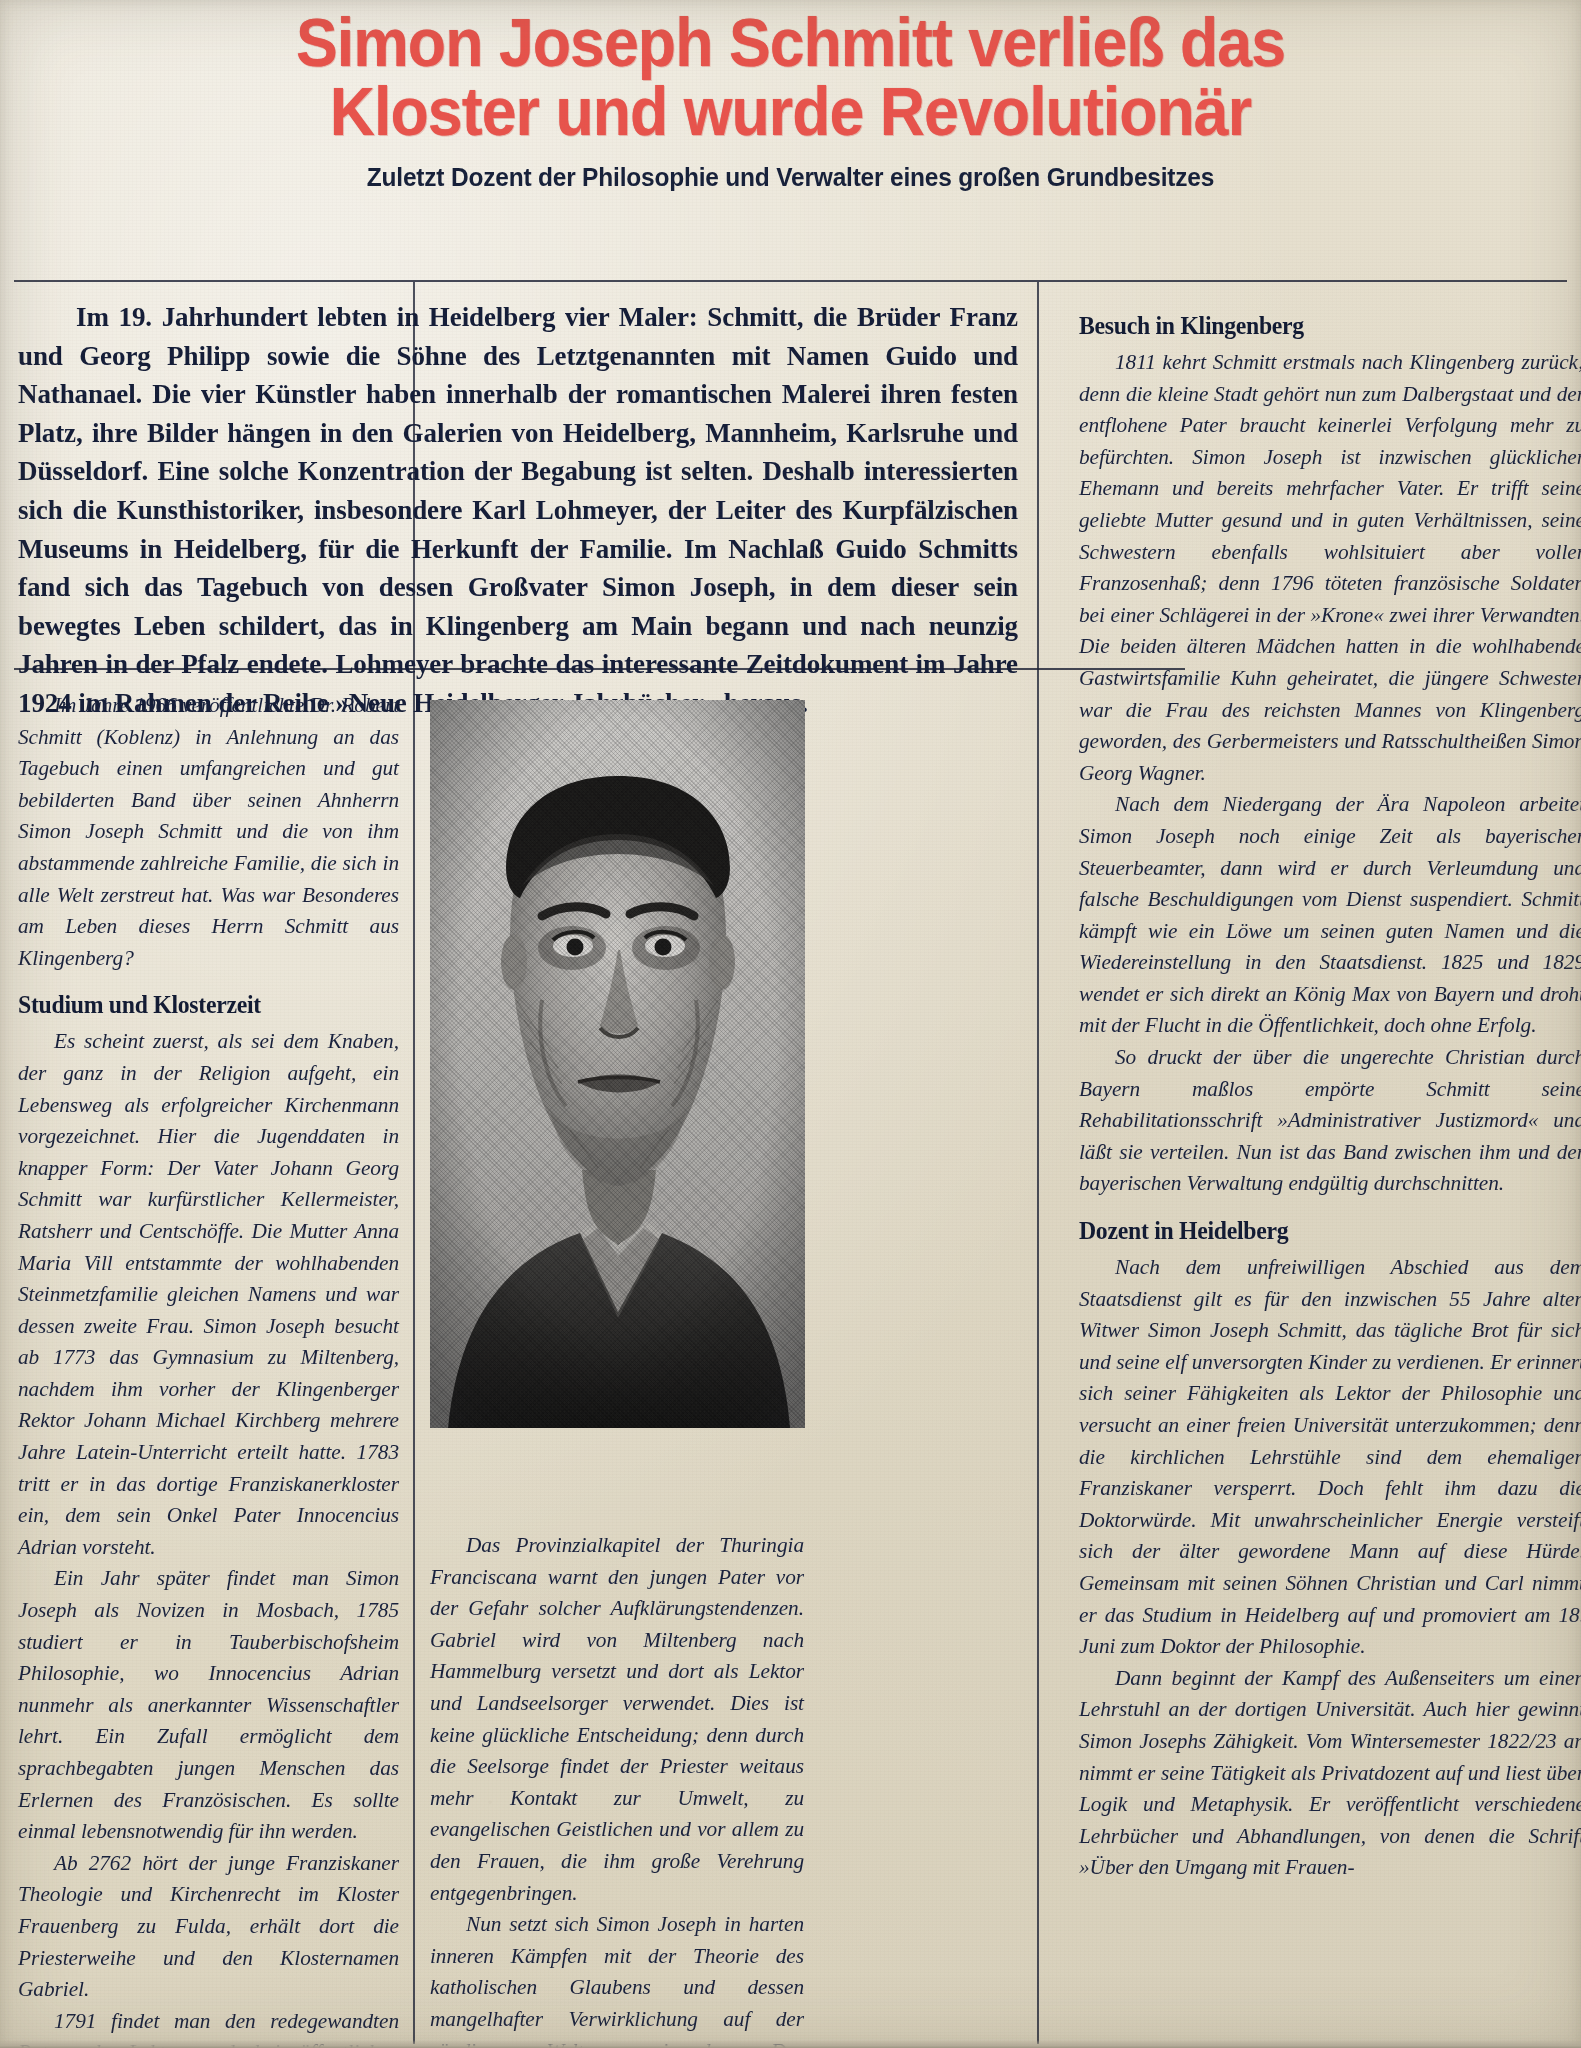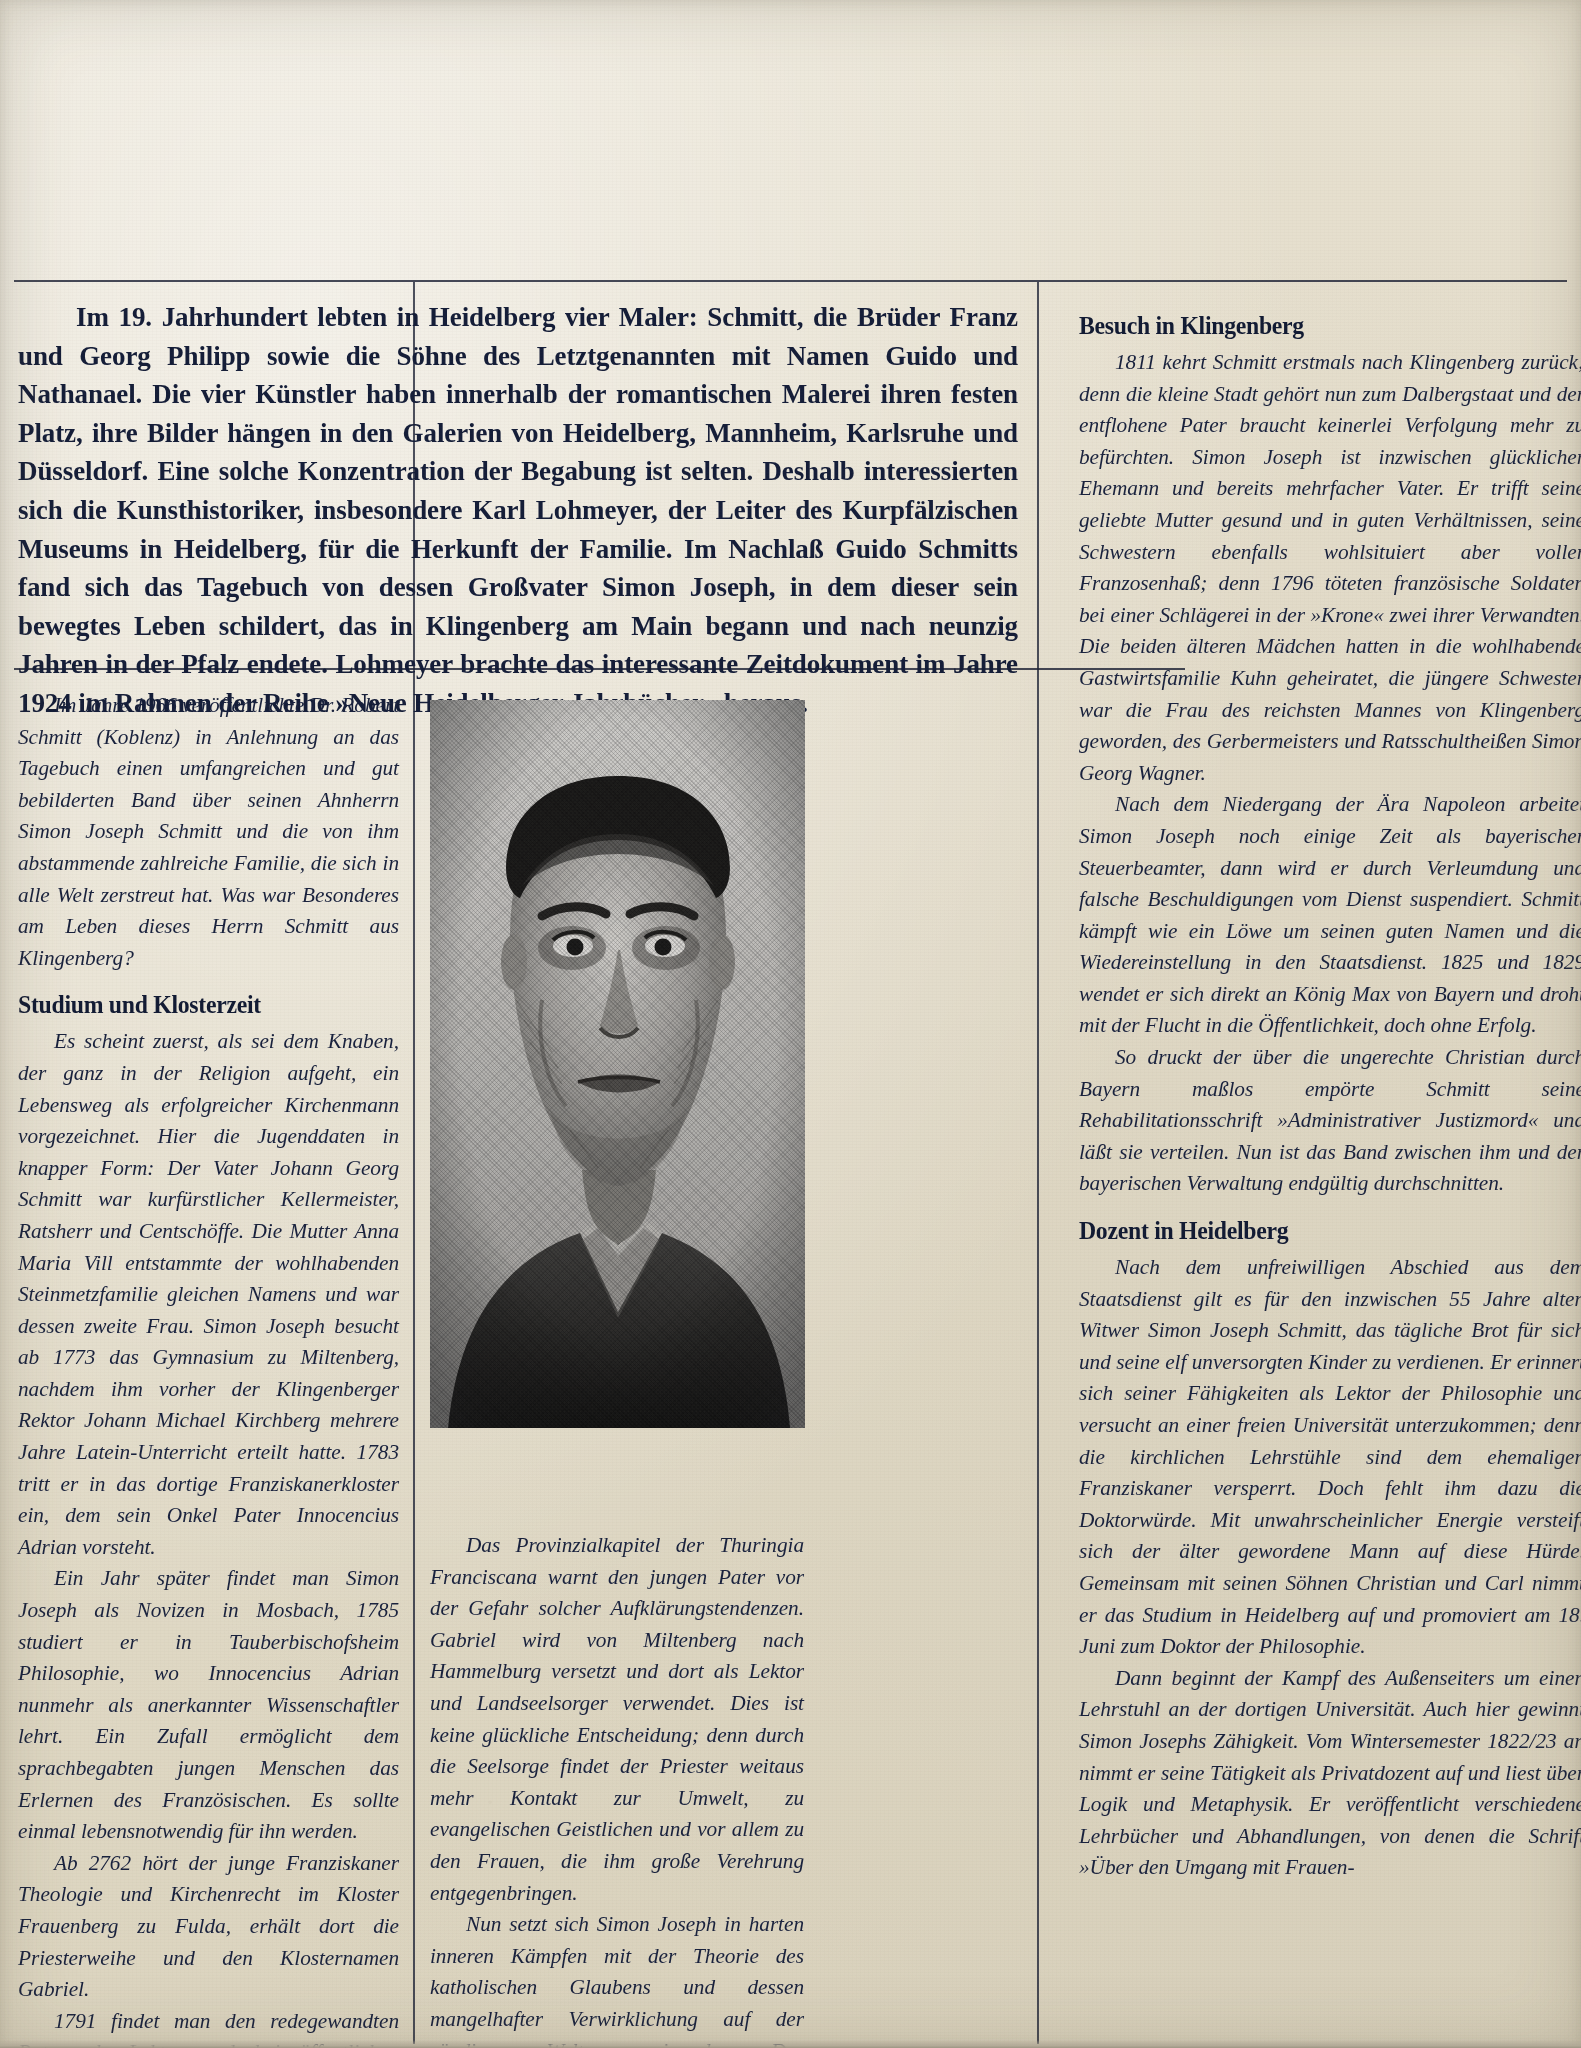--- a/index.html
+++ b/index.html
@@ -185,20 +185,27 @@
     line-height: 27px;
     color: #121b36;
     letter-spacing: -0.1px;
   }
 </style>
 </head>
 <body>
 
 <div class="page">
 
+  <div class="masthead">
+    <h1 class="headline">
+      <span class="l1">Simon Joseph Schmitt verließ das</span>
+      <span class="l2">Kloster und wurde Revolutionär</span>
+    </h1>
+    <div class="subhead">Zuletzt Dozent der Philosophie und Verwalter eines großen Grundbesitzes</div>
+  </div>
 
   <div class="rule rule-top"></div>
   <div class="rule rule-lead"></div>
   <div class="vrule vrule-a"></div>
   <div class="vrule vrule-b"></div>
 
   <div class="lead">
     <p>Im 19. Jahrhundert lebten in Heidelberg vier Maler: Schmitt, die Brüder Franz und Georg Philipp sowie die Söhne des Letztgenannten mit Namen Guido und Nathanael. Die vier Künstler haben innerhalb der romantischen Malerei ihren festen Platz, ihre Bilder hängen in den Galerien von Heidelberg, Mannheim, Karlsruhe und Düsseldorf. Eine solche Konzentration der Begabung ist selten. Deshalb interessierten sich die Kunsthistoriker, insbesondere Karl Lohmeyer, der Leiter des Kurpfälzischen Museums in Heidelberg, für die Herkunft der Familie. Im Nachlaß Guido Schmitts fand sich das Tagebuch von dessen Großvater Simon Joseph, in dem dieser sein bewegtes Leben schildert, das in Klingenberg am Main begann und nach neunzig Jahren in der Pfalz endete. Lohmeyer brachte das interessante Zeitdokument im Jahre 1924 im Rahmen der Reihe »Neue Heidelberger Jahrbücher« heraus.</p>
   </div>
 

